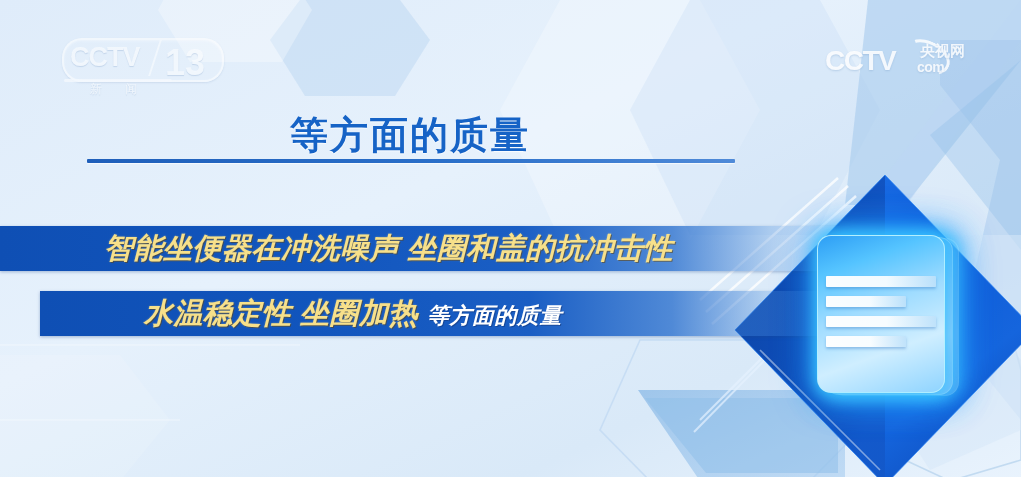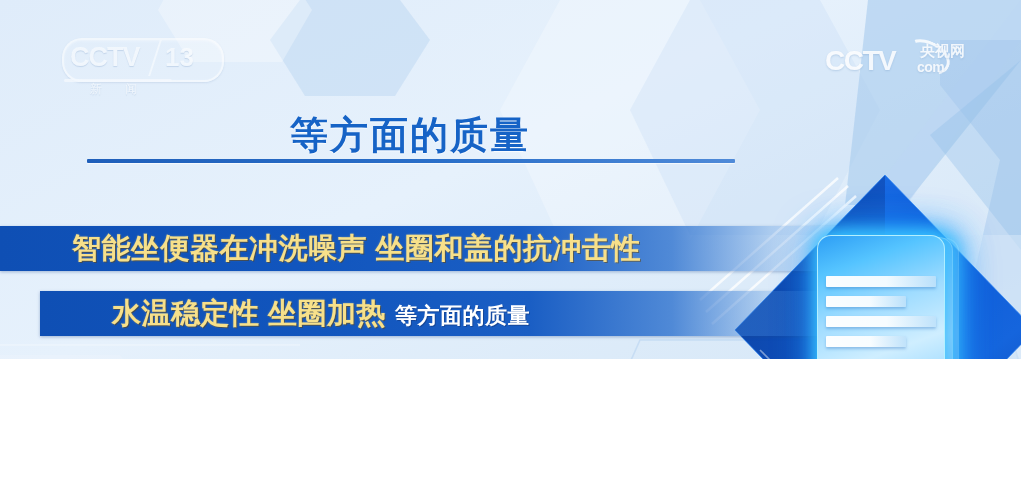--- a/index.html
+++ b/index.html
@@ -3,21 +3,21 @@
 <meta charset="utf-8">
 <style>
   html, body {
     margin: 0;
     padding: 0;
     background: #ffffff;
   }
   #stage {
     position: relative;
     width: 1021px;
-    height: 359px;
+    height: 477px;
     overflow: hidden;
     font-family: "Liberation Sans", "DejaVu Sans", sans-serif;
     background: linear-gradient(135deg, #dfecfa 0%, #e3effb 35%, #dceaf8 70%, #e6f1fc 100%);
   }
 
   
   .bg-layer { position:absolute; inset:0; overflow:hidden; }
   .bg-svg { position:absolute; left:0; top:0; width:1021px; height:481px; }
 
   
@@ -43,21 +43,21 @@
     font-family: "Liberation Sans", sans-serif;
   }
   .cctv13 .slash {
     position:absolute; left: 92px; top: 2px;
     width: 2px; height: 36px;
     background: rgba(255,255,255,0.85);
     transform: skewX(-18deg);
   }
   .cctv13 .num13 {
     position:absolute; left: 103px; top: 4px;
-    font-size: 26px; font-weight: bold;
+    font-size: 36px; font-weight: bold;
     color: rgba(255,255,255,0.95);
     text-shadow: 0 1px 1px rgba(130,160,200,0.55);
   }
   .cctv13 .underbar {
     position:absolute; left: 2px; top: 41px;
     width: 108px; height: 3px;
     background: rgba(255,255,255,0.85);
     border-radius: 2px;
   }
   .cctv13 .xinwen {
@@ -146,24 +146,25 @@
         rgba(40,110,205,0.78) 80%,
         rgba(80,145,220,0.30) 92%,
         rgba(120,175,230,0.05) 100%);
     display: flex;
     align-items: center;
     box-shadow: 0 1px 3px rgba(30,70,140,0.35);
   }
   .bar.one   { top: 226px; width: 840px; }
   .bar.two   { top: 291px; width: 790px; margin-left: 40px; }
   .bar-inner {
-    padding-left: 72px;
+    padding-left: 104px;
     white-space: nowrap;
     display: flex;
     align-items: baseline;
+    font-style: italic;
   }
   .hl {
     font-size: 29px;
     font-weight: bold;
     letter-spacing: 0.5px;
     color: #f7e08a;
     text-shadow: 1px 1px 0 rgba(90,60,10,0.55), 0 0 2px rgba(255,235,150,0.4);
   }
   .plain {
     font-size: 22px;

